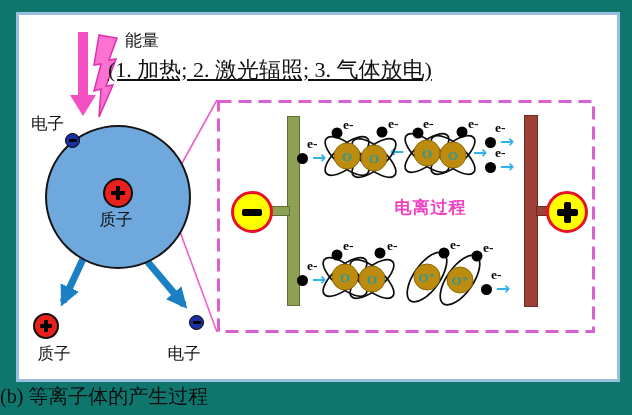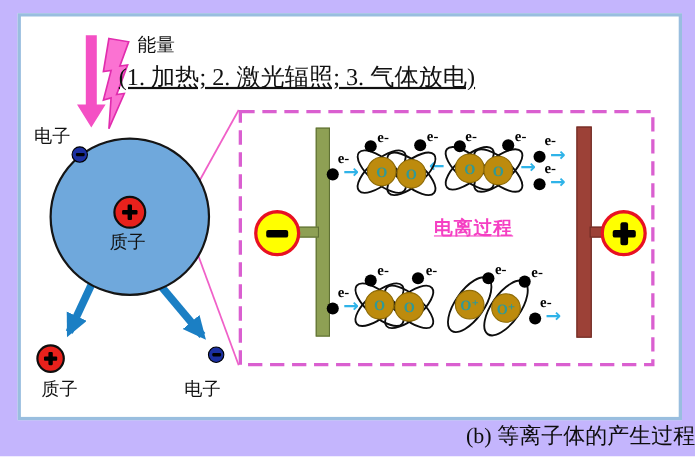--- a/index.html
+++ b/index.html
@@ -1,16 +1,16 @@
 <!DOCTYPE html>
 <html><head>
 <meta charset="utf-8">
 <style>
   html,body{margin:0;padding:0;background:#ffffff;}
-  .stage{position:relative;width:632px;height:415px;background:#c4b5fd;overflow:hidden;
+  .stage{position:relative;width:632px;height:415px;background:#0f766e;overflow:hidden;
          font-family:"Liberation Serif","DejaVu Serif",serif;color:#111;}
   .frame{position:absolute;left:16px;top:12px;width:598px;height:364px;
          border:3px solid #99BEDF;background:#fff;}
   .abs{position:absolute;}
   .lbl{position:absolute;white-space:nowrap;line-height:1.15;}
   .center{text-align:center;}
   .magenta{color:#F53FC3;}
   .overlay{position:absolute;left:0;top:0;pointer-events:none;}
   
   .atom{position:absolute;left:26px;top:110px;width:142px;height:140px;border-radius:50%;
@@ -45,21 +45,21 @@
   .e-lbl{position:absolute;left:11px;top:-2px;font-weight:700;font-size:13.5px;color:#000;}
   .edot{position:absolute;left:1px;top:15px;width:11px;height:11px;border-radius:50%;background:#000;}
   .c-arrow{color:#2FB3E8;font-weight:700;font-size:17px;line-height:1;
            font-family:"DejaVu Sans",sans-serif;}
   .e-group .c-arrow{position:absolute;left:16px;top:11px;}
   .cluster{position:absolute;}
   .cluster text.elbl{font-weight:700;font-size:13.5px;fill:#000;
            font-family:"Liberation Serif","DejaVu Serif",serif;}
   .cluster text.nucl{font-weight:700;font-size:13px;fill:#2E9999;text-anchor:middle;
            font-family:"Liberation Serif","DejaVu Serif",serif;}
-  .caption{position:absolute;left:0;top:383px;width:632px;text-align:right;
+  .caption{position:absolute;left:0;top:383px;width:632px;text-align:left;
            font-size:20px;color:#0d0d0d;}
 </style>
 </head>
 <body>
 
 <div class="stage">
   <div class="frame">
 
     <svg class="overlay" width="598" height="364" viewBox="0 0 598 364">
       <defs>
@@ -112,21 +112,21 @@
       </div>
       <div class="electrode anode-bar"></div>
       <div class="electrode anode-link"></div>
       <div class="terminal" style="left:326px;top:88px;">
         <span class="plus-big">
             <span class="h"></span>
             <span class="v"></span>
           </span>
       </div>
 
-      <span class="lbl center magenta" style="left:143px;top:95px;width:135px;font-size:17px;font-weight:700;letter-spacing:1px;text-decoration:underline;">电离过程</span>
+      <span class="lbl center magenta" style="left:143px;top:95px;width:135px;font-size:17px;font-weight:700;letter-spacing:1px;">电离过程</span>
 
       <div class="e-group" style="left:76px;top:35px;">
         <span class="e-lbl">e-</span>
         <span class="edot"></span>
         <span class="c-arrow">→</span>
       </div>
       <div class="e-group" style="left:76px;top:157px;">
         <span class="e-lbl">e-</span>
         <span class="edot"></span>
         <span class="c-arrow">→</span>

